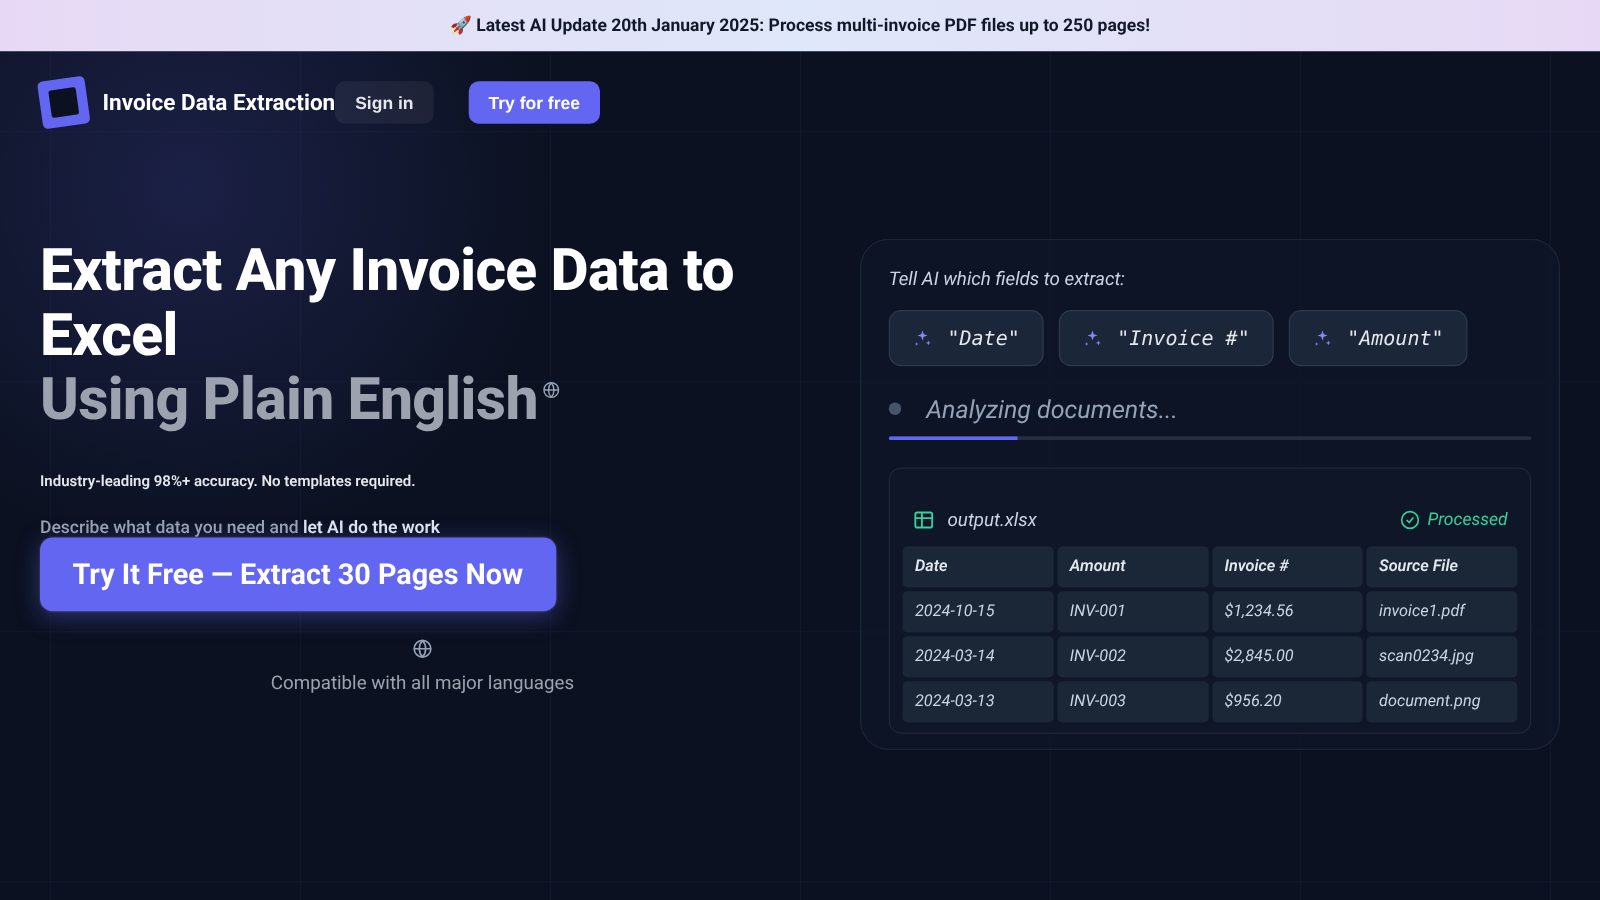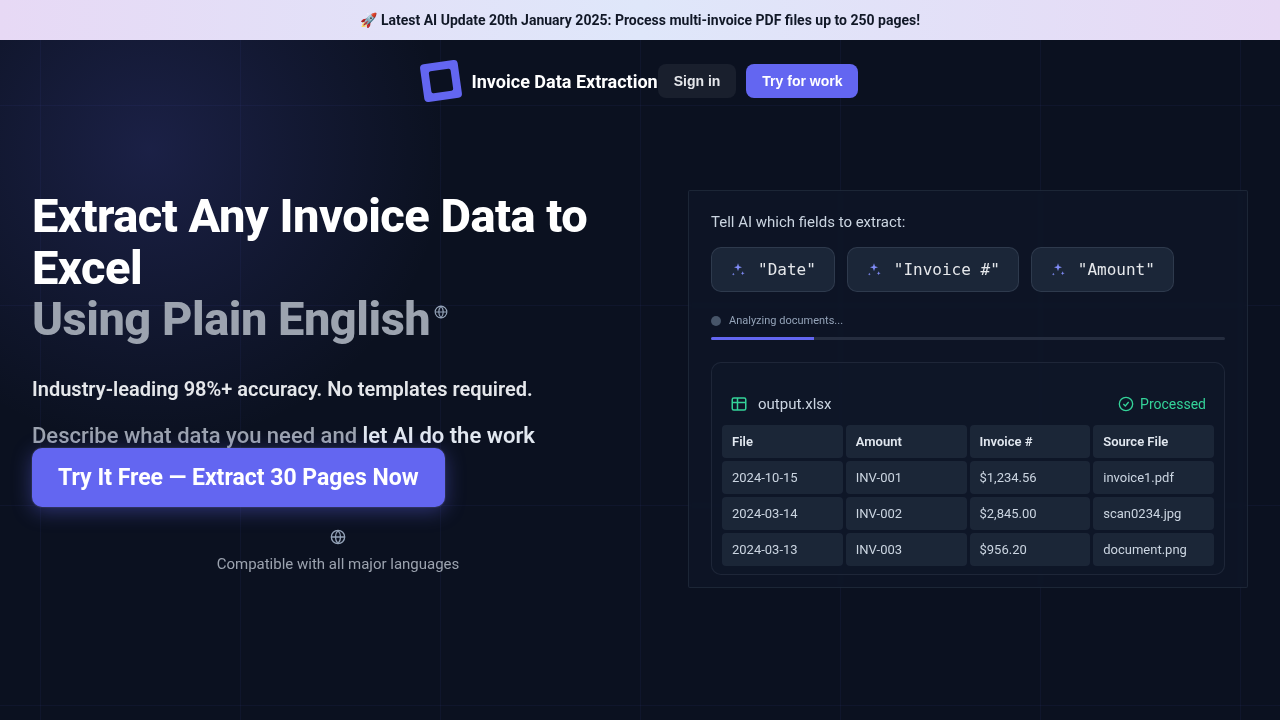--- a/index.html
+++ b/index.html
@@ -39,40 +39,40 @@
   font-size: 14px;
   font-weight: 700;
   text-align: center;
   padding: 12px;
 }
 .nav {
   position: relative;
   z-index: 2;
   display: flex;
   align-items: center;
-  justify-content: center;
+  justify-content: flex-start;
   padding: 22px 32px;
 }
 .brand { display: flex; align-items: center; gap: 12px; }
 .logo-mark {
   width: 38px; height: 38px;
   background: #6366f1;
   transform: rotate(-8deg);
   border-radius: 4px;
   position: relative;
 }
 .logo-mark::after {
   content: '';
   position: absolute;
   inset: 8px;
   background: #0b1120;
   border-radius: 2px;
 }
 .brand-text { font-weight: 700; font-size: 18px; color: #fff; }
-.nav-btns { display: flex; gap: 10px; }
+.nav-btns { display: flex; gap: 28px; }
 .btn {
   padding: 9px 16px;
   border-radius: 8px;
   font-size: 14px;
   font-weight: 700;
   cursor: pointer;
   border: none;
 }
 .btn-ghost { background: rgba(255,255,255,0.06); color: #e5e7eb; }
 .btn-primary { background: #6366f1; color: #fff; }
@@ -95,27 +95,27 @@
   color: #9ca3af;
   display: inline-block;
 }
 .globe-sup {
   display: inline-block;
   vertical-align: super;
   margin-left: 4px;
 }
 .lead {
   margin-top: 32px;
-  font-size: 20px;
+  font-size: 12px;
   font-weight: 600;
   color: #e5e7eb;
 }
 .desc {
   margin-top: 22px;
-  font-size: 22px;
+  font-size: 14px;
   color: #9ca3af;
   font-weight: 500;
 }
 .desc .strong { color: #e2e8f0; font-weight: 600; }
 .cta {
   display: inline-block;
   padding: 16px 26px;
   background: #6366f1;
   color: #fff;
   font-weight: 700;
@@ -133,42 +133,43 @@
   color: #9ca3af;
   flex-direction: column;
 }
 .hero-right {
   flex: 1;
   max-width: 560px;
 }
 .card {
   background: rgba(15,23,42,0.6);
   border: 1px solid rgba(148,163,184,0.12);
-  border-radius: 2px;
+  border-radius: 23px;
   padding: 22px 22px 12px 22px;
   backdrop-filter: blur(2px);
+  font-style: italic;
 }
 .card-label { color: #cbd5e1; font-size: 15px; margin-bottom: 16px; }
 .chips { display: flex; gap: 12px; margin-bottom: 22px; }
 .chip {
   background: rgba(30,41,59,0.9);
   border: 1px solid rgba(148,163,184,0.16);
   border-radius: 10px;
   padding: 12px 18px;
   display: flex;
   align-items: center;
   gap: 12px;
   font-family: ui-monospace, Menlo, monospace;
   font-size: 16px;
   color: #e5e7eb;
 }
 .sparkle { color: #818cf8; }
 .status-row {
-  display: flex; align-items: center; gap: 8px;
-  color: #94a3b8; font-size: 11px; margin-bottom: 10px;
+  display: flex; align-items: center; gap: 20px;
+  color: #94a3b8; font-size: 20px; margin-bottom: 10px;
 }
 .dot { width: 10px; height: 10px; border-radius: 50%; background: #475569; }
 .progress { height: 3px; background: rgba(148,163,184,0.18); border-radius: 2px; overflow: hidden; margin-bottom: 22px; }
 .progress-bar { height: 100%; background: #6366f1; }
 .output {
   background: rgba(15,23,42,0.7);
   border: 1px solid rgba(148,163,184,0.12);
   border-radius: 10px;
   padding: 26px 10px 8px 10px;
 }
@@ -196,21 +197,21 @@
   <span>🚀 Latest AI Update 20th January 2025: Process multi-invoice PDF files up to 250 pages!</span>
 </div>
 
 <div class="nav">
   <div class="brand">
     <div class="logo-mark"></div>
     <span class="brand-text">Invoice Data Extraction</span>
   </div>
   <div class="nav-btns">
     <button class="btn btn-ghost">Sign in</button>
-    <button class="btn btn-primary">Try for work</button>
+    <button class="btn btn-primary">Try for free</button>
   </div>
 </div>
 
 <div class="hero">
   <div class="hero-left">
     <h1>
       <span>Extract Any Invoice Data to Excel</span><br>
       <span class="sub">Using Plain English</span><span class="globe-sup"><svg width="14" height="14" viewBox="0 0 24 24" fill="none" stroke="#94a3b8" stroke-width="2">
             <circle cx="12" cy="12" r="10"></circle>
             <path d="M2 12h20M12 2a15 15 0 010 20M12 2a15 15 0 000 20"></path>
@@ -283,21 +284,21 @@
             <span>
                 <svg width="16" height="16" viewBox="0 0 24 24" fill="none" stroke="#34d399" stroke-width="2">
                   <circle cx="12" cy="12" r="10"></circle>
                   <path d="M8 12l3 3 5-6"></path>
                 </svg>
               </span>
             <span>Processed</span>
           </div>
         </div>
         <div class="tbl" id="tbl">
-            <div class="th">File</div>
+            <div class="th">Date</div>
             <div class="th">Amount</div>
             <div class="th">Invoice #</div>
             <div class="th">Source File</div>
             <div class="td">2024-10-15</div>
             <div class="td">INV-001</div>
             <div class="td">$1,234.56</div>
             <div class="td">invoice1.pdf</div>
             <div class="td">2024-03-14</div>
             <div class="td">INV-002</div>
             <div class="td">$2,845.00</div>

